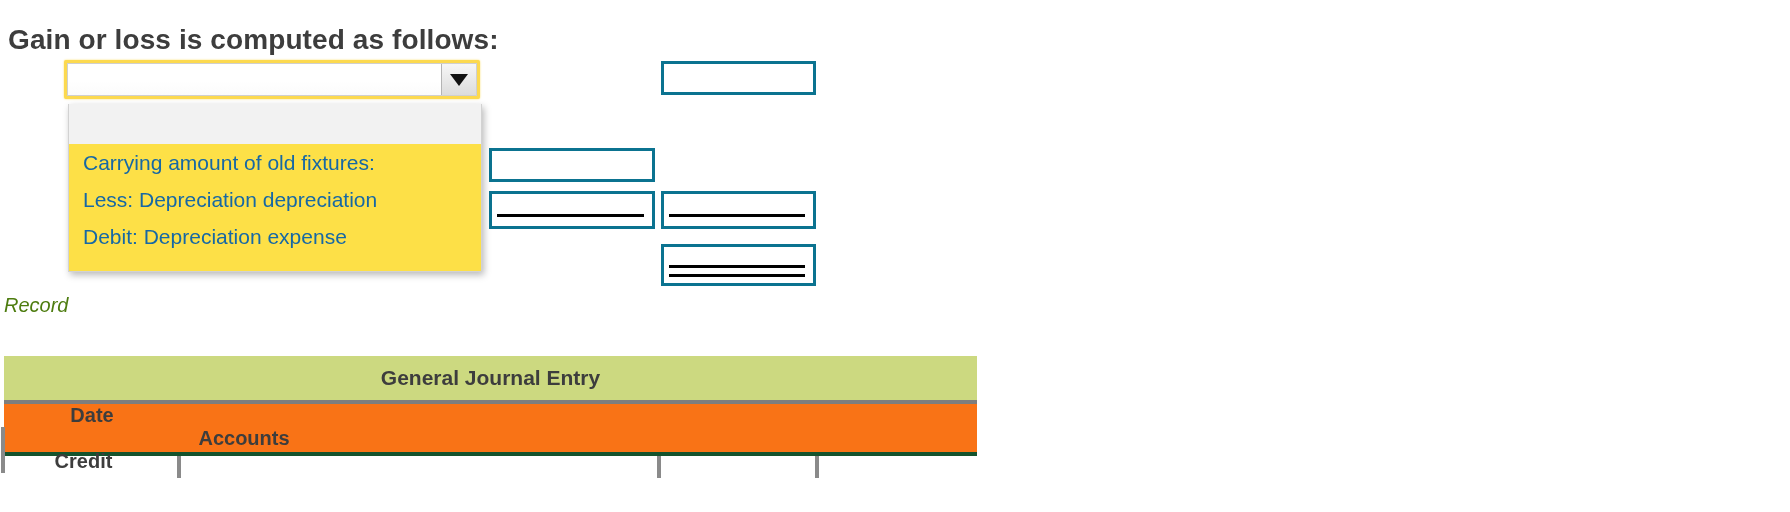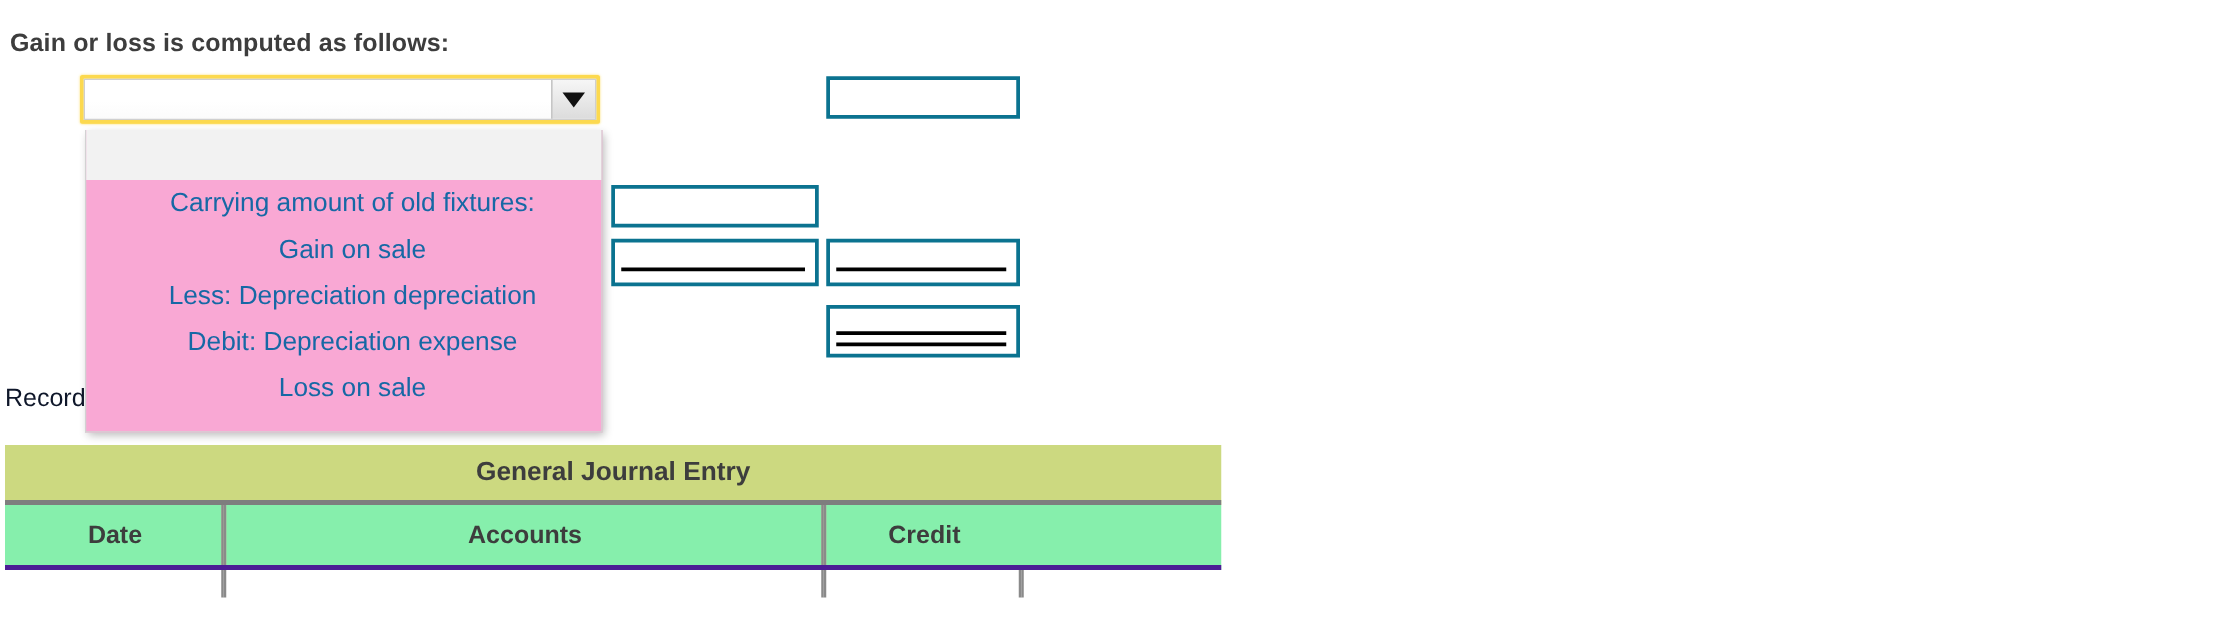--- a/index.html
+++ b/index.html
@@ -14,21 +14,21 @@
     overflow: hidden;
     font-family: "Liberation Sans", sans-serif;
     -webkit-font-smoothing: antialiased;
   }
 
   
   .page-heading {
     position: absolute;
     left: 8px;
     top: 24px;
-    font-size: 20px;
+    font-size: 28px;
     font-weight: bold;
     color: #3d3d3d;
     letter-spacing: 0.1px;
     white-space: nowrap;
   }
 
   
   .select-wrap {
     position: absolute;
     left: 64px;
@@ -73,27 +73,26 @@
     border-right: 9px solid transparent;
     border-top: 12px solid #111111;
   }
 
   
   .dropdown-list {
     position: absolute;
     left: 68px;
     top: 104px;
     width: 412px;
-    background: #f9a8d4;
+    background: #fde047;
     border: 1px solid #d2d2d2;
     border-top: none;
     box-shadow: 2px 3px 7px rgba(0,0,0,0.28);
     padding-bottom: 16px;
     z-index: 30;
-    text-align: center;
   }
   .dropdown-item {
     height: 37px;
     line-height: 37px;
     padding-left: 14px;
     font-size: 21px;
     color: #1668a5;
     white-space: nowrap;
     cursor: pointer;
   }
@@ -117,24 +116,25 @@
     border-top: 3px solid #000000;
   }
   .tbox .rule.r1 { bottom: 9px; }
   .tbox .rule.d1 { bottom: 15px; }
   .tbox .rule.d2 { bottom: 6px; }
 
   
   .record-line {
     position: absolute;
     left: 4px;
-    top: 308px;
+    top: 294px;
     font-size: 20px;
-    color: #0f172a;
-    white-space: nowrap;
+    color: #4d7c0f;
+    white-space: nowrap;
+    font-style: italic;
   }
 
   
   .je-table {
     position: absolute;
     left: 4px;
     top: 356px;
     width: 973px;
   }
   .je-title {
@@ -144,22 +144,23 @@
     display: flex;
     align-items: center;
     justify-content: center;
     font-size: 21px;
     font-weight: bold;
     color: #3d3d3d;
   }
   .je-head {
     display: flex;
     height: 48px;
-    background: #86efac;
-    border-bottom: 4px solid #4c1d95;
+    background: #f97316;
+    border-bottom: 4px solid #14532d;
+    flex-direction: column;
   }
   .je-head .cell {
     display: flex;
     align-items: center;
     justify-content: center;
     font-size: 20px;
     font-weight: bold;
     color: #3d3d3d;
     position: relative;
   }
@@ -236,17 +237,15 @@
     <div class="select-value"></div>
     <div class="select-arrow-btn">
       <span class="caret"></span>
     </div>
   </div>
 </div>
 
 <div class="dropdown-list">
   <div class="dropdown-item blank"></div>
   <div class="dropdown-item">Carrying amount of old fixtures:</div>
-  <div class="dropdown-item">Gain on sale</div>
   <div class="dropdown-item">Less: Depreciation depreciation</div>
   <div class="dropdown-item">Debit: Depreciation expense</div>
-  <div class="dropdown-item">Loss on sale</div>
 </div>
 
 </body></html>

